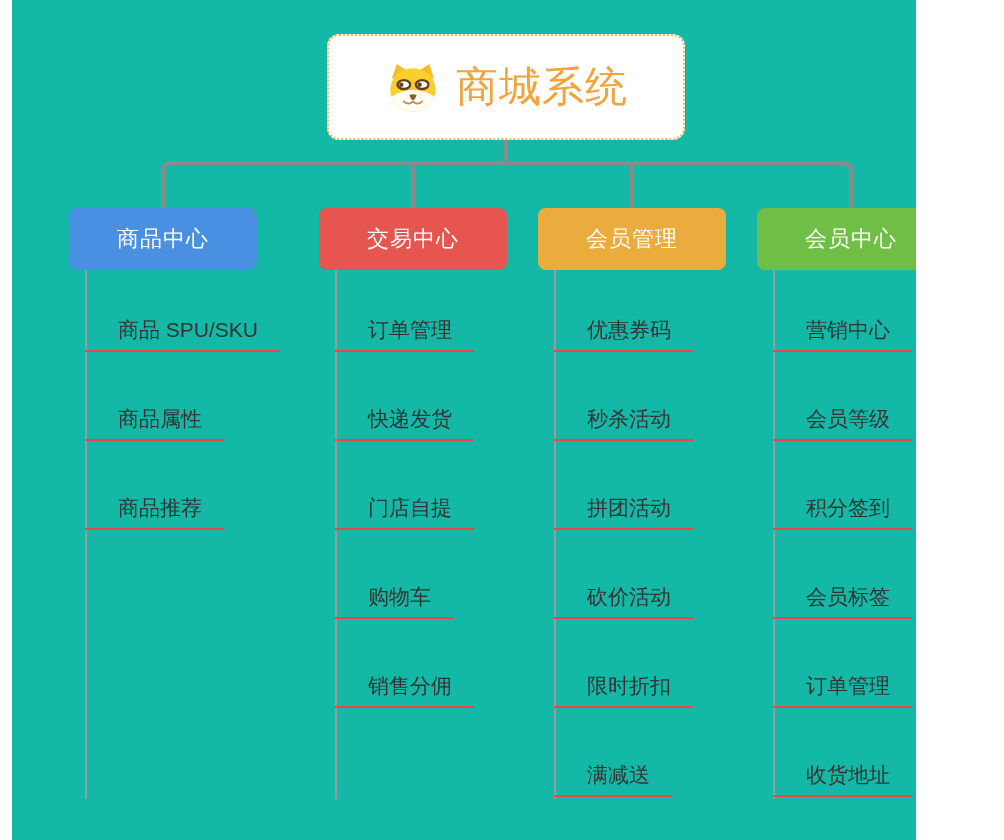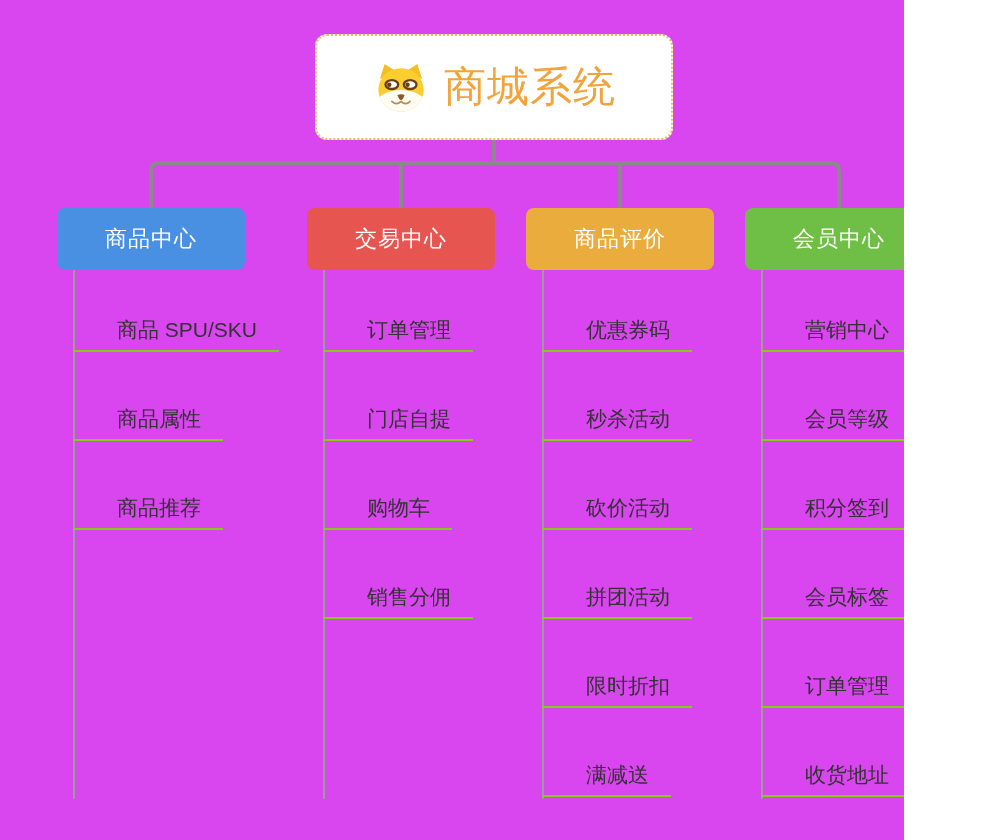--- a/index.html
+++ b/index.html
@@ -4,22 +4,23 @@
 <style>
   html, body {
     margin: 0;
     padding: 0;
     font-family: "Liberation Sans", "DejaVu Sans", sans-serif;
   }
   #canvas {
     position: relative;
     width: 904px;
     height: 840px;
-    background: #d946ef;
+    background: #14b8a6;
     overflow: hidden;
+    margin-left: 12px;
   }
   
   .root-node {
     position: absolute;
     left: 315px;
     top: 34px;
     width: 358px;
     height: 106px;
     background: #ffffff;
     border: 2px dotted #f4b95b;
@@ -101,22 +102,22 @@
 
   .leaf-row {
     height: 89px;
     display: flex;
     align-items: flex-end;
   }
   .leaf-row:first-child { height: 82px; }
 
   .leaf-node {
     display: inline-block;
-    padding: 0 22px 6px 44px;
-    border-bottom: 2px solid #84cc16;
+    padding: 0 22px 6px 33px;
+    border-bottom: 2px solid #ef4444;
     font-size: 21px;
     color: #333333;
     white-space: nowrap;
     cursor: pointer;
   }
 </style>
 </head>
 <body>
 
 <div id="canvas">
@@ -168,46 +169,49 @@
   </div>
 
   <div class="branch-column col-1">
     <div class="branch-node" style="background-color: rgb(230, 85, 79);">交易中心</div>
     <div class="branch-stem"></div>
     <ul class="leaf-list">
       <li class="leaf-row">
           <span class="leaf-node">订单管理</span>
         </li>
       <li class="leaf-row">
+          <span class="leaf-node">快递发货</span>
+        </li>
+      <li class="leaf-row">
           <span class="leaf-node">门店自提</span>
         </li>
       <li class="leaf-row">
           <span class="leaf-node">购物车</span>
         </li>
       <li class="leaf-row">
           <span class="leaf-node">销售分佣</span>
         </li>
     </ul>
   </div>
 
   <div class="branch-column col-2">
-    <div class="branch-node" style="background-color: rgb(235, 172, 62);">商品评价</div>
+    <div class="branch-node" style="background-color: rgb(235, 172, 62);">会员管理</div>
     <div class="branch-stem"></div>
     <ul class="leaf-list">
       <li class="leaf-row">
           <span class="leaf-node">优惠券码</span>
         </li>
       <li class="leaf-row">
           <span class="leaf-node">秒杀活动</span>
         </li>
       <li class="leaf-row">
+          <span class="leaf-node">拼团活动</span>
+        </li>
+      <li class="leaf-row">
           <span class="leaf-node">砍价活动</span>
-        </li>
-      <li class="leaf-row">
-          <span class="leaf-node">拼团活动</span>
         </li>
       <li class="leaf-row">
           <span class="leaf-node">限时折扣</span>
         </li>
       <li class="leaf-row">
           <span class="leaf-node">满减送</span>
         </li>
     </ul>
   </div>
 

